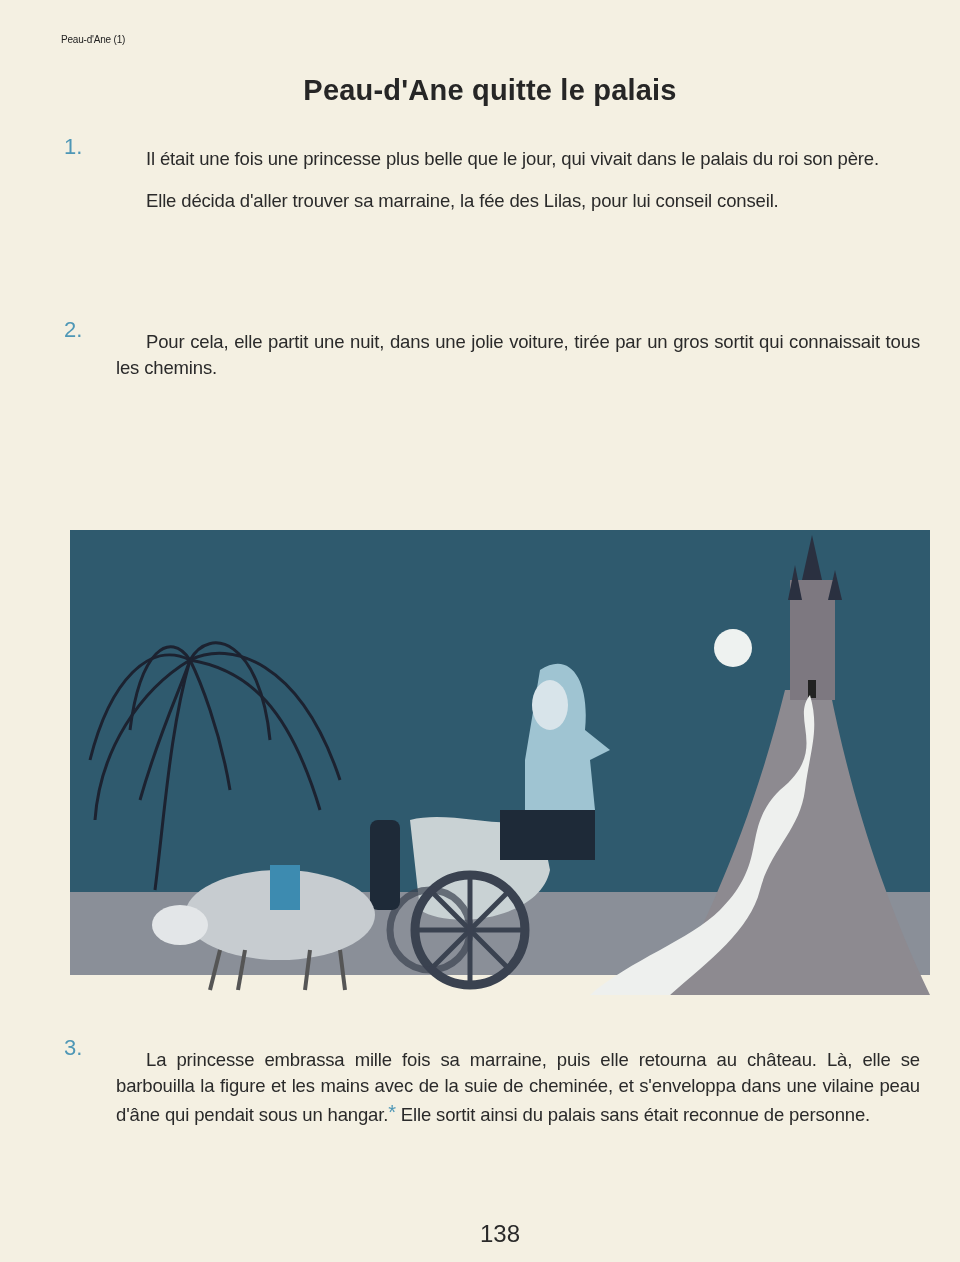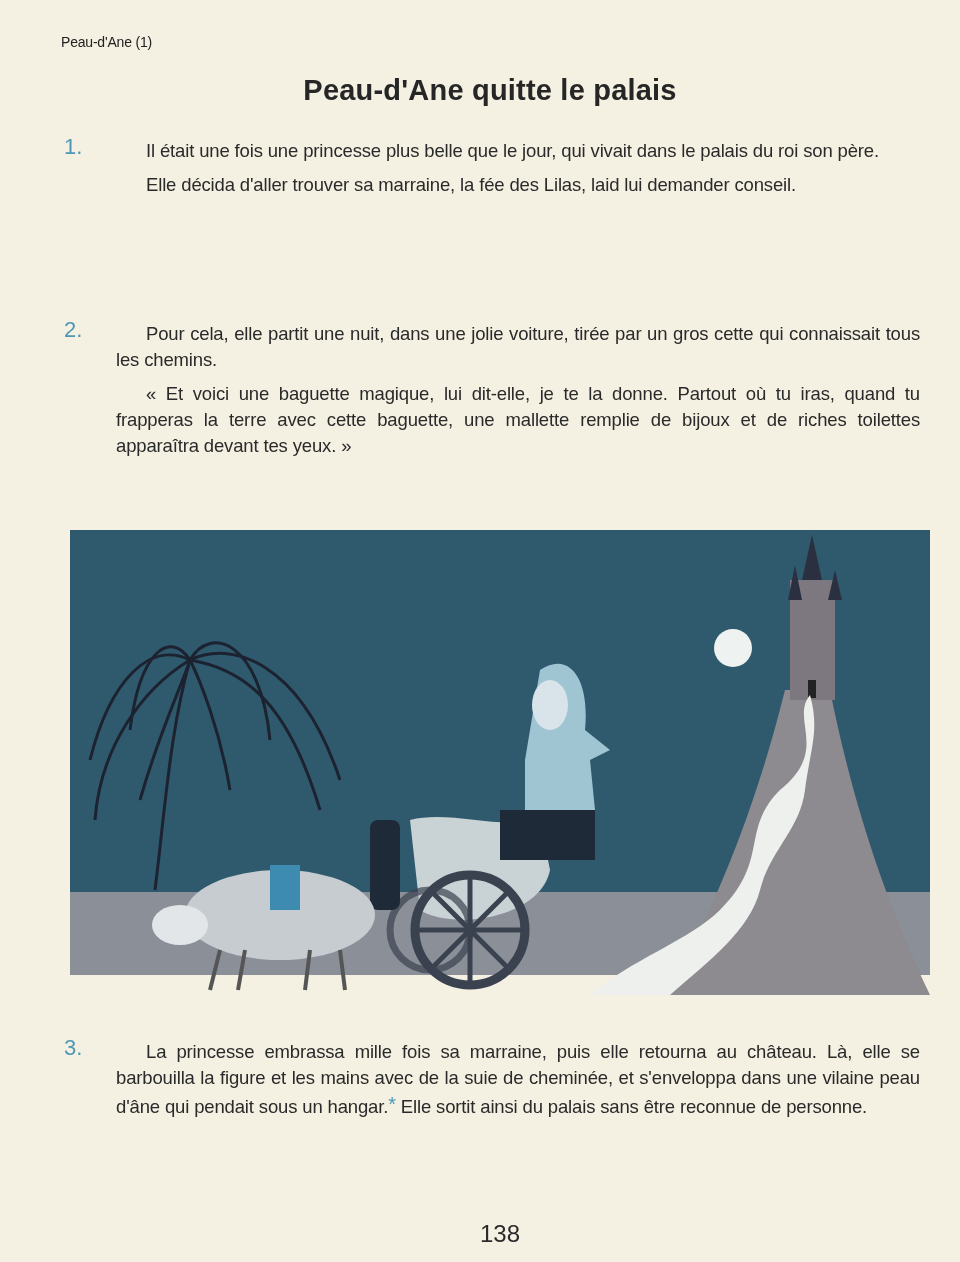--- a/index.html
+++ b/index.html
@@ -5,61 +5,60 @@
     html, body { margin: 0; padding: 0; }
     body {
       width: 960px; height: 1262px; overflow: hidden;
       background: #f4f0e2;
       font-family: "Liberation Sans", sans-serif;
       color: #2a2a2a;
       position: relative;
     }
     .running-head {
       position: absolute; left: 61px; top: 34px;
-      font-size: 14px; letter-spacing: -0.2px; color: #222;
+      font-size: 10px; letter-spacing: -0.2px; color: #222;
     }
     .title {
       position: absolute; left: 0; width: 980px; top: 74px;
       text-align: center; font-weight: bold; font-size: 29px; letter-spacing: 0.2px;
       color: #262626;
     }
     .section { position: absolute; left: 116px; width: 804px; }
     .num {
       position: absolute; left: -52px; top: 4px;
       font-size: 22px; color: #4e97b6;
     }
     .p {
       font-size: 18.5px; line-height: 26px; text-align: justify;
-      text-indent: 30px; margin: 8px 0 5px 0; letter-spacing: -0.15px;
+      text-indent: 30px; margin: 16px 0 5px 0; letter-spacing: -0.15px;
     }
     .star { color: #4e97b6; font-size: 20px; vertical-align: 2px; }
     .illustration {
       position: absolute; left: 70px; top: 530px; width: 860px; height: 465px;
     }
     .page-number {
       position: absolute; left: 0; width: 1000px; top: 1220px; text-align: center;
       font-size: 24px; color: #2a2a2a;
     }
   </style>
 </head>
 <body>
 
 <div class="running-head">Peau-d'Ane (1)</div>
 <div class="title">Peau-d'Ane  quitte  le  palais</div>
 
 <div class="section" style="top:130px">
   <div class="num">1.</div>
   <p class="p">Il était une fois une princesse plus belle que le jour, qui vivait dans le palais du roi son père.</p>
-  <p class="p">Elle décida d'aller trouver sa marraine, la fée des Lilas, laid lui demander conseil.</p>
+  <p class="p">Elle décida d'aller trouver sa marraine, la fée des Lilas, pour lui conseil conseil.</p>
 </div>
 
 <div class="section" style="top:313px">
   <div class="num">2.</div>
-  <p class="p">Pour cela, elle partit une nuit, dans une jolie voiture, tirée par un gros cette qui connaissait tous les chemins.</p>
-  <p class="p">« Et voici une baguette magique, lui dit-elle, je te la donne. Partout où tu iras, quand tu frapperas la terre avec cette baguette, une mallette remplie de bijoux et de riches toilettes apparaîtra devant tes yeux. »</p>
+  <p class="p">Pour cela, elle partit une nuit, dans une jolie voiture, tirée par un gros sortit qui connaissait tous les chemins.</p>
 </div>
 
 <div class="illustration">
   <svg width="860" height="465" viewBox="0 0 860 465">
     <defs>
       <filter id="grain">
           <feTurbulence type="fractalNoise" baseFrequency="0.9" numOctaves="2" result="n"></feTurbulence>
           <feColorMatrix type="saturate" values="0"></feColorMatrix>
           <feBlend in="SourceGraphic" mode="multiply"></feBlend>
         </filter>
@@ -112,16 +111,16 @@
       <line x1="150" y1="420" x2="140" y2="460"></line>
         <line x1="175" y1="420" x2="168" y2="460"></line>
       <line x1="240" y1="420" x2="235" y2="460"></line>
         <line x1="270" y1="420" x2="275" y2="460"></line>
     </g>
   </svg>
 </div>
 
 <div class="section" style="top:1031px">
   <div class="num">3.</div>
-  <p class="p"><span>La princesse embrassa mille fois sa marraine, puis elle retourna au château. Là, elle se barbouilla la figure et les mains avec de la suie de cheminée, et s'enveloppa dans une vilaine peau d'âne qui pendait sous un hangar.</span><span class="star">*</span><span> Elle sortit ainsi du palais sans être reconnue de personne.</span></p>
+  <p class="p"><span>La princesse embrassa mille fois sa marraine, puis elle retourna au château. Là, elle se barbouilla la figure et les mains avec de la suie de cheminée, et s'enveloppa dans une vilaine peau d'âne qui pendait sous un hangar.</span><span class="star">*</span><span> Elle sortit ainsi du palais sans était reconnue de personne.</span></p>
 </div>
 
 <div class="page-number">138</div>
 
 </body></html>

